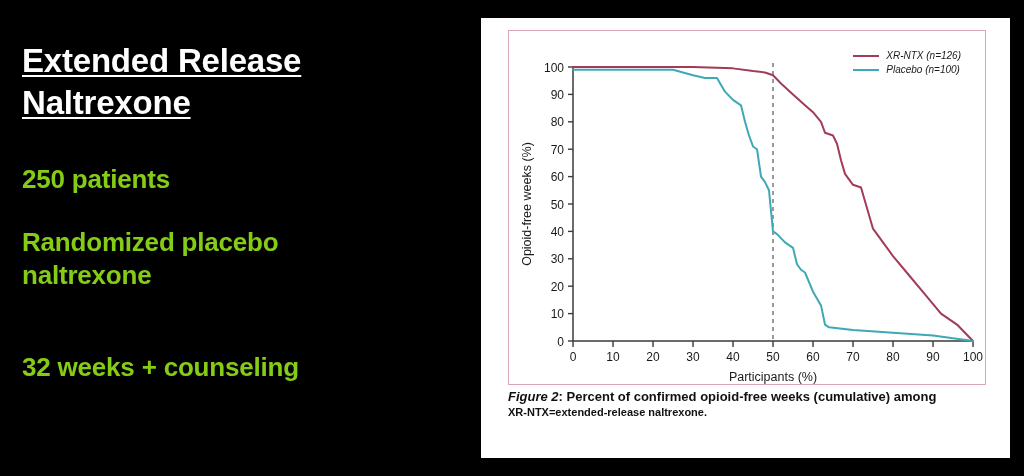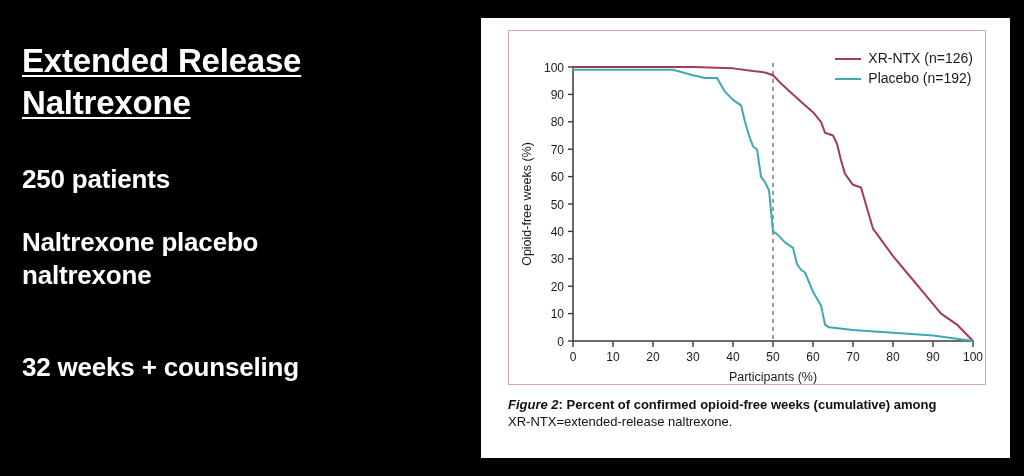--- a/index.html
+++ b/index.html
@@ -35,21 +35,21 @@
     letter-spacing: -0.2px;
     margin: 0 0 6px 0;
   }
   .heading .hl {
     text-decoration: underline;
     text-decoration-thickness: 2px;
     text-underline-offset: 3px;
     display: inline;
   }
   .bullet {
-    color: #ffffff;
+    color: #84cc16;
     font-size: 26px;
     font-weight: bold;
     line-height: 1.26;
     letter-spacing: -0.2px;
     margin: 0;
   }
   .gap-lg { height: 34px; }
   .gap-md { height: 30px; }
 
   
@@ -73,71 +73,72 @@
   }
   #plot-svg {
     display: block;
     width: 478px;
     height: 353px;
   }
 
   
   #legend {
     position: absolute;
-    right: 12px;
+    right: 24px;
     top: 18px;
-    font-size: 14px;
+    font-size: 10px;
     color: #1a1a1a;
     line-height: 1.42;
+    font-style: italic;
   }
   .legend-row {
     display: flex;
     align-items: center;
     white-space: nowrap;
   }
   .legend-swatch {
     width: 26px;
     height: 0;
     border-top-width: 2px;
     border-top-style: solid;
     margin-right: 7px;
     flex: 0 0 auto;
   }
 
   
   #caption {
     position: absolute;
     left: 27px;
-    top: 378px;
+    top: 370px;
     width: 480px;
     color: #111111;
     font-size: 13px;
     line-height: 1.33;
   }
   #caption .line-bold { font-weight: bold; }
   #caption .fig-no { font-style: italic; font-weight: bold; }
-  #caption .foot { font-weight: normal; font-size: 13px; }
+  #caption .foot { font-weight: bold; font-size: 11px; }
 </style>
 </head>
 <body>
 
 <div id="slide">
 
   <div id="left-col">
     <div class="heading">
       <span class="hl">Extended Release Naltrexone</span><br>
     </div>
 
     <div class="gap-lg"></div>
 
     <p class="bullet">250 patients</p>
 
     <div class="gap-md"></div>
 
-    <p class="bullet">Naltrexone placebo</p>
+    <p class="bullet">Randomized placebo</p>
     <p class="bullet">naltrexone</p>
 
     <div class="gap-md"></div>
 
 
     <div class="gap-md"></div>
 
     <p class="bullet">32 weeks + counseling</p>
   </div>
 
@@ -198,21 +199,21 @@
           <polyline points="64.00,38.74 164.00,38.74 184.00,44.22 196.00,46.96 208.00,46.96 216.00,60.66 224.00,68.88 232.00,74.36 236.00,90.80 240.00,104.50 244.00,115.46 248.00,118.20 252.00,145.60 256.00,151.08 260.00,159.30 264.00,200.40 268.00,203.14 276.00,211.36 284.00,216.84 288.00,233.28 292.00,238.76 296.00,241.50 304.00,260.68 312.00,274.38 316.00,293.56 320.00,296.30 344.00,299.04 384.00,301.78 424.00,304.52 464.00,310.00" fill="none" stroke="#3fa8b5" stroke-width="2" stroke-linejoin="round" stroke-linecap="round"></polyline>
         </svg>
 
       <div id="legend">
         <div class="legend-row">
           <span class="legend-swatch" style="border-top-color: rgb(163, 59, 86);"></span>
           <span>XR-NTX (n=126)</span>
         </div>
         <div class="legend-row">
           <span class="legend-swatch" style="border-top-color: rgb(63, 168, 181);"></span>
-          <span>Placebo (n=192)</span>
+          <span>Placebo (n=100)</span>
         </div>
       </div>
     </div>
 
     <div id="caption">
       <div class="line-bold"><span class="fig-no">Figure 2</span><span>: Percent of confirmed opioid-free weeks (cumulative) among</span></div>
       <div class="foot">XR-NTX=extended-release naltrexone.</div>
     </div>
 
   </div>

